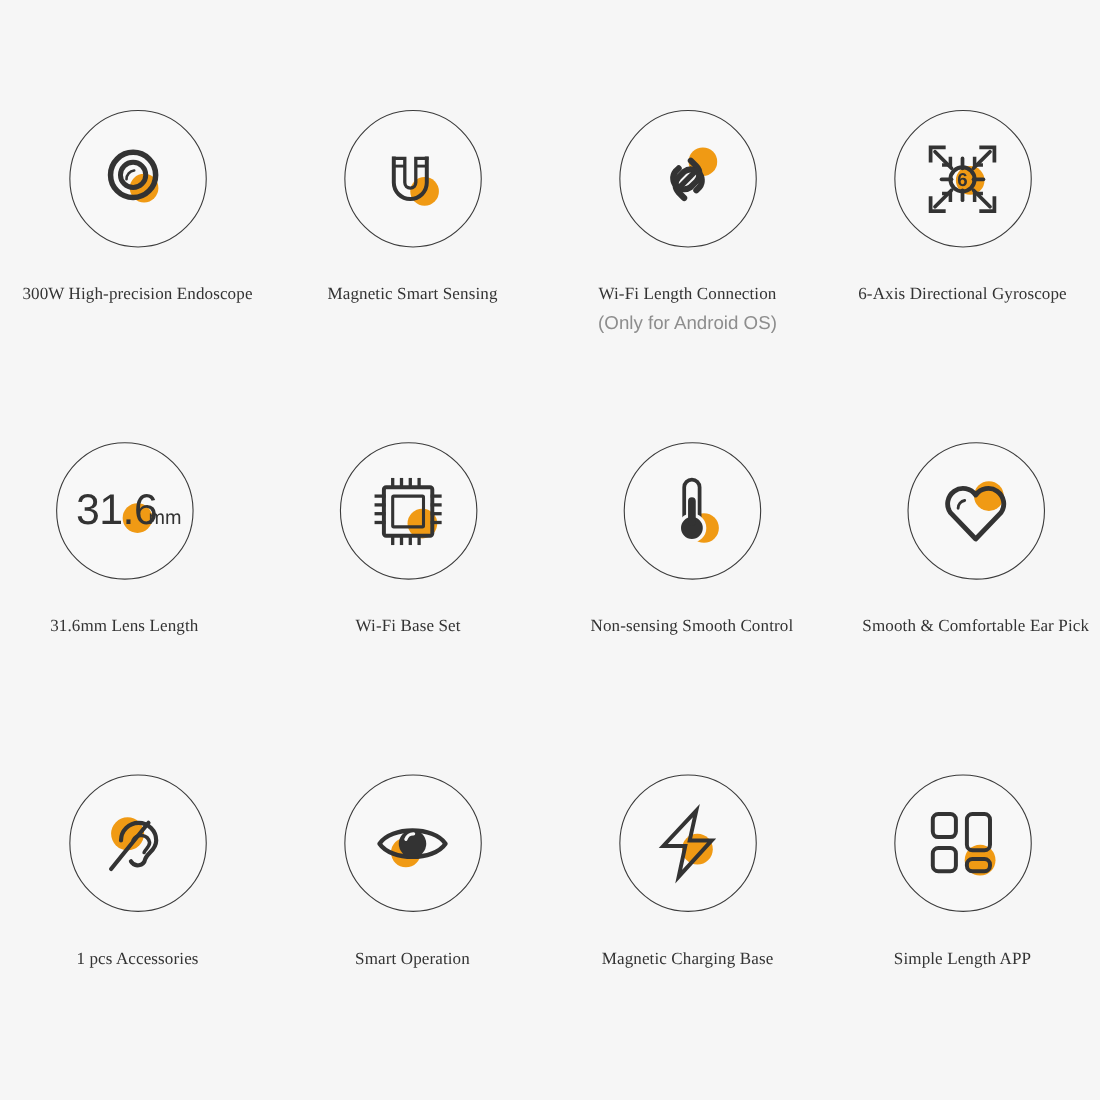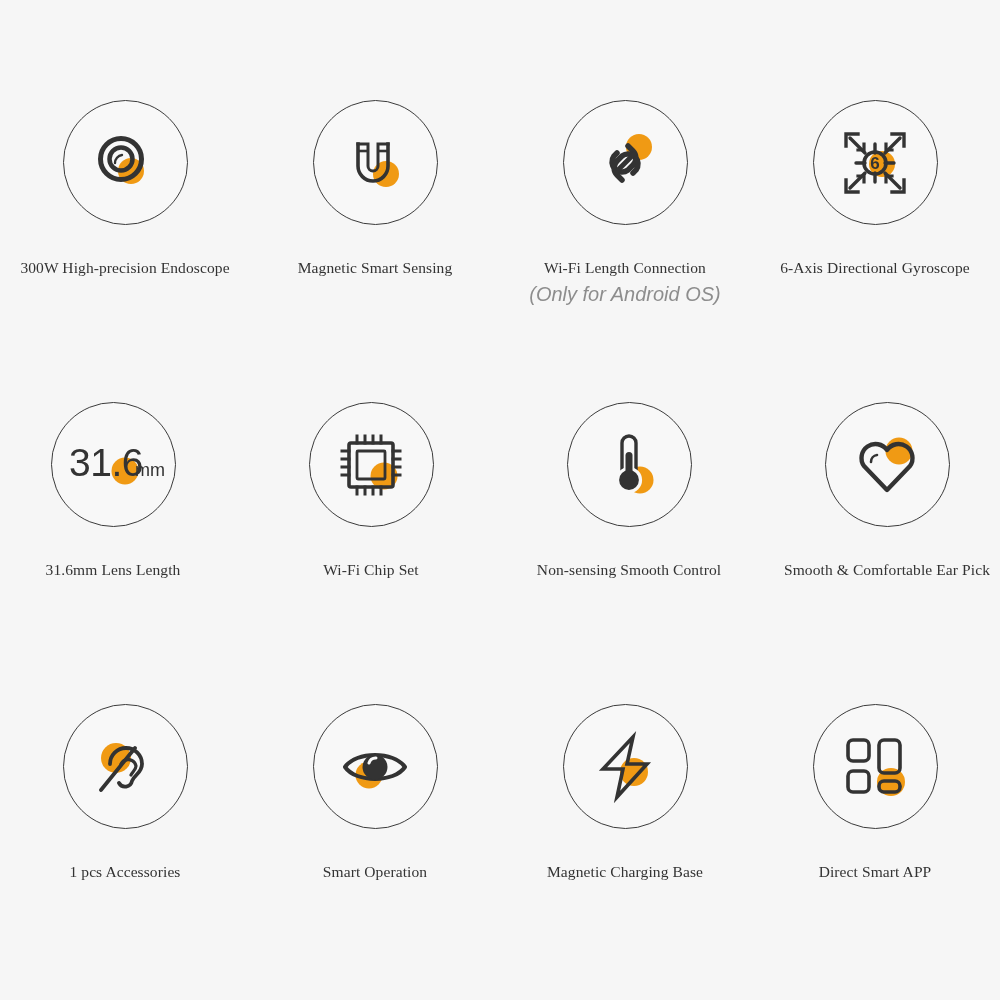--- a/index.html
+++ b/index.html
@@ -61,24 +61,23 @@
     color: #333333;
     font-size: 15.5px;
     line-height: 26px;
     letter-spacing: 0.1px;
     white-space: nowrap;
     font-family: Liberation Serif, serif;
   }
   .caption-sub {
     display: block;
     color: #8d8d8d;
-    font-size: 20px;
+    font-size: 17px;
     line-height: 26px;
     white-space: nowrap;
-    font-style: italic;
   }
   .caption-sub:empty { display: none; }
 
   .lens-text {
     font-size: 39px;
     fill: #333333;
     font-family: "Liberation Sans", sans-serif;
     letter-spacing: -0.5px;
   }
   .lens-unit {
@@ -210,21 +209,21 @@
             <line x1="8" y1="47" x2="15" y2="47"></line>
             <line x1="59" y1="23" x2="66" y2="23"></line>
             <line x1="59" y1="31" x2="66" y2="31"></line>
             <line x1="59" y1="39" x2="66" y2="39"></line>
             <line x1="59" y1="47" x2="66" y2="47"></line>
           </g>
           <rect x="15" y="15" width="44" height="44" rx="2" fill="none" stroke="#333333" stroke-width="3.6"></rect>
           <rect x="23" y="23" width="28" height="28" rx="1" fill="none" stroke="#333333" stroke-width="2.8"></rect>
         </svg>
       </div>
-      <div class="caption">Wi-Fi Chip Set</div>
+      <div class="caption">Wi-Fi Base Set</div>
 
     </div>
 
     <div class="feature-cell">
       <div class="icon-circle">
         <svg width="74" height="74" viewBox="0 0 74 74">
           <circle cx="48" cy="52" r="13.5" fill="#f09a14"></circle>
           <path d="M30 44 L30 15 a7 7 0 0 1 14 0 L44 44" fill="#f8f8f8" stroke="#333333" stroke-width="3.4" stroke-linecap="round"></path>
           <circle cx="37" cy="52" r="11.5" fill="#333333" stroke="#f8f8f8" stroke-width="3.2"></circle>
           <rect x="33.5" y="24" width="7" height="26" rx="3.5" fill="#333333"></rect>
@@ -291,18 +290,18 @@
         <svg width="74" height="74" viewBox="0 0 74 74">
           <circle cx="53" cy="52" r="14" fill="#f09a14"></circle>
           <g fill="none" stroke="#333333" stroke-width="3.6">
             <rect x="10" y="10" width="21" height="21" rx="5"></rect>
             <rect x="41" y="10" width="21" height="33" rx="5"></rect>
             <rect x="10" y="41" width="21" height="21" rx="5"></rect>
             <rect x="41" y="51" width="21" height="11" rx="5"></rect>
           </g>
         </svg>
       </div>
-      <div class="caption">Direct Smart APP</div>
+      <div class="caption">Simple Length APP</div>
 
     </div>
   </div>
 
 </div>
 
 </body></html>

